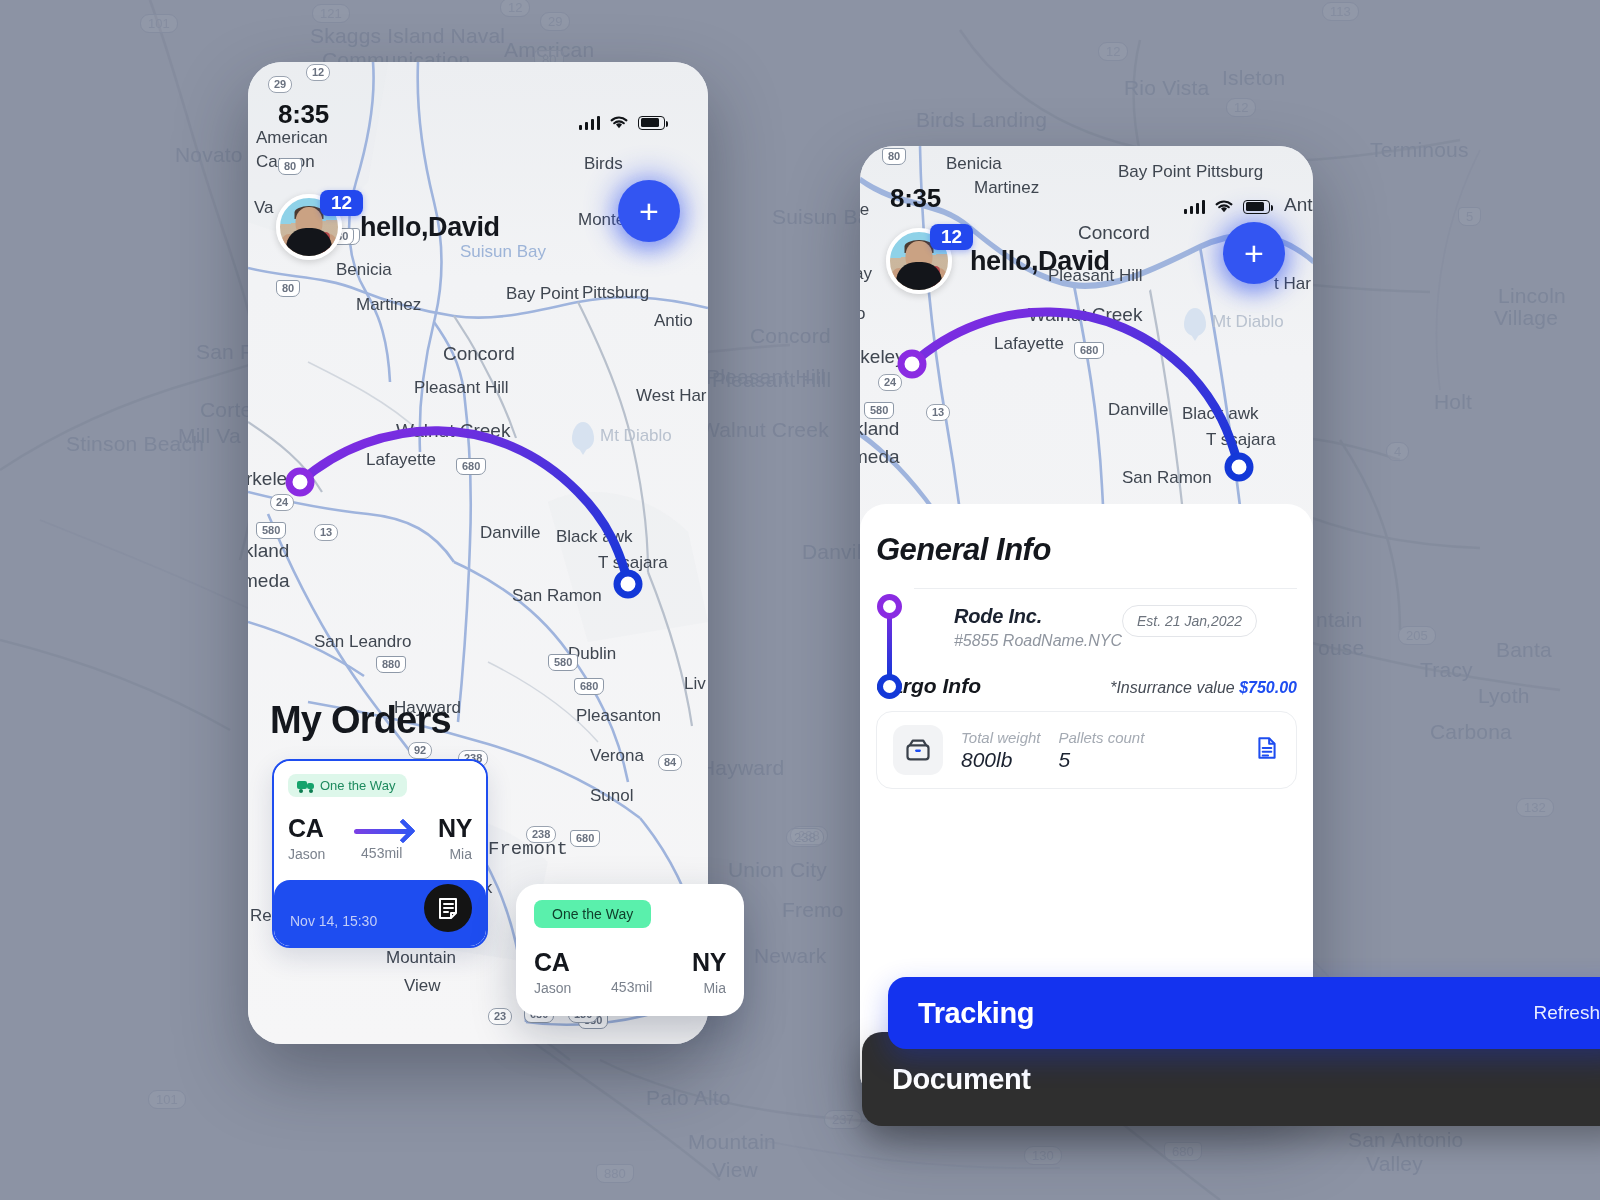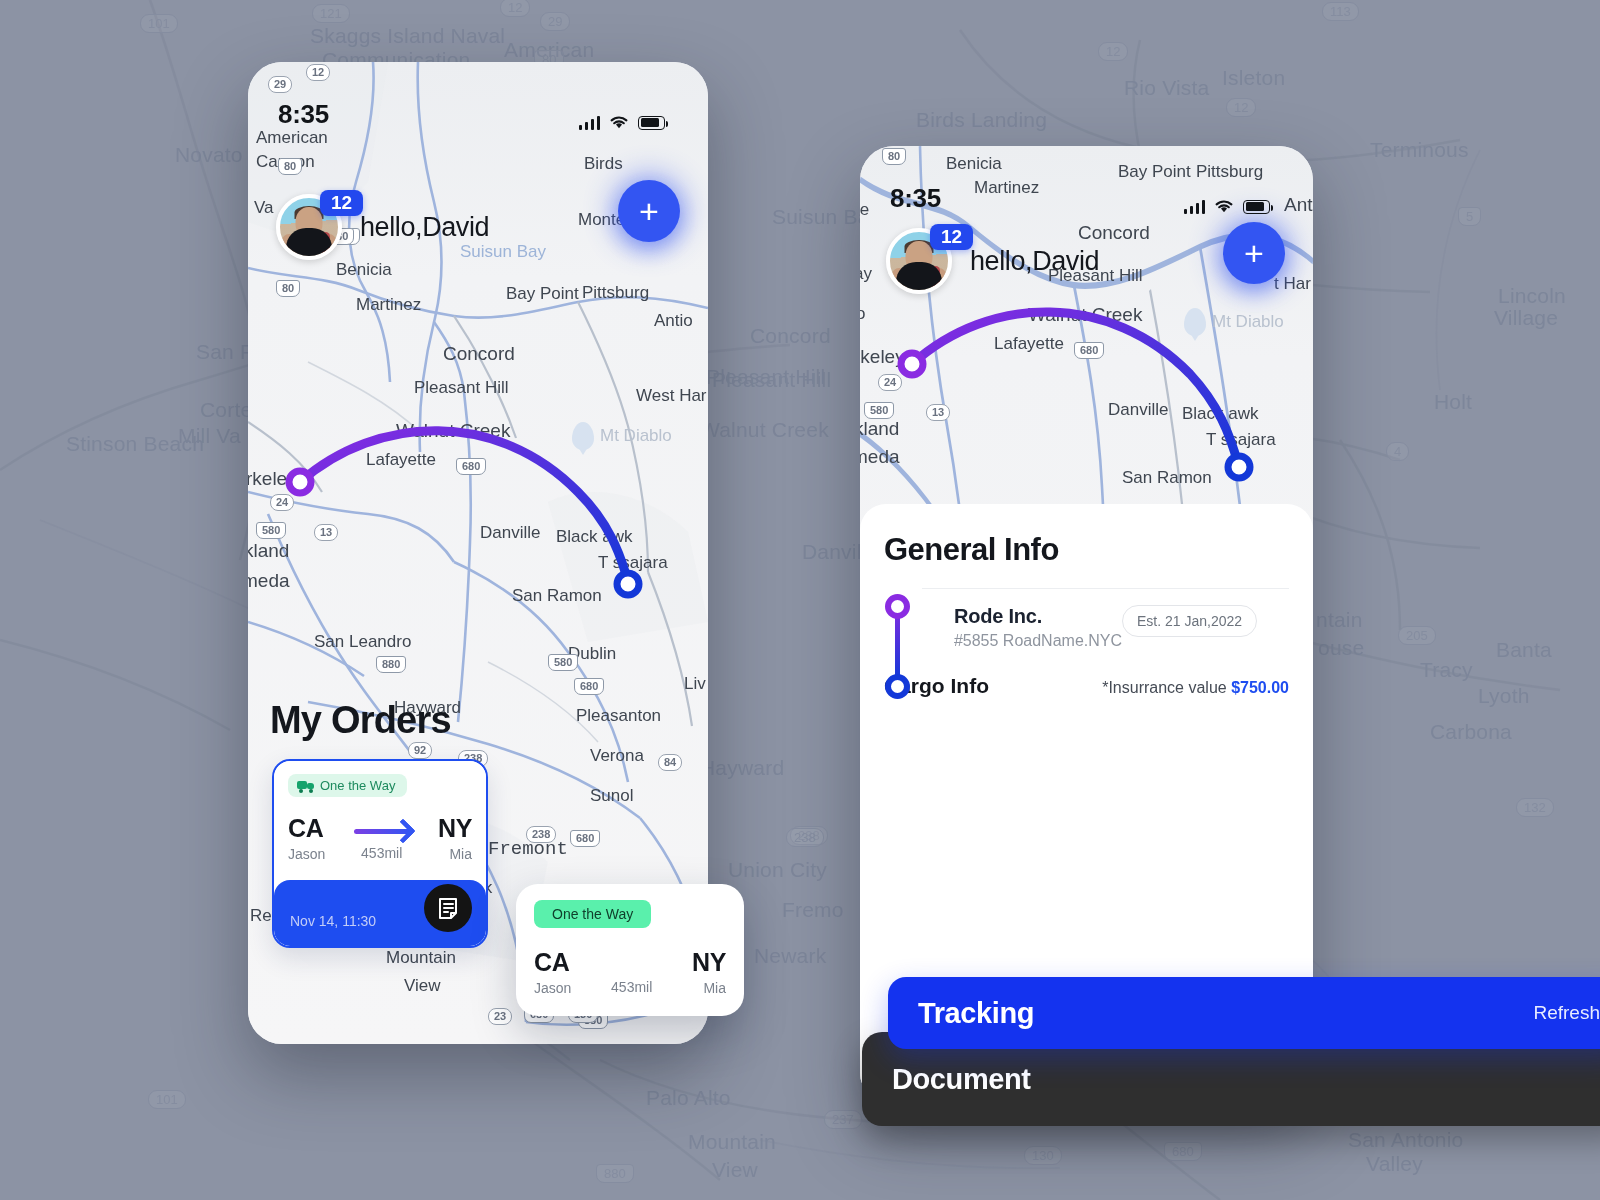--- a/index.html
+++ b/index.html
@@ -146,21 +146,21 @@
   .av-sh-l,.av-sh-r{position:absolute;bottom:-2px;width:14px;height:24px;background:#c79c7e;border-radius:8px 8px 0 0;}
   .av-sh-l{left:2px}.av-sh-r{right:2px}
   .av-red{position:absolute;right:8px;bottom:2px;width:9px;height:22px;background:#b4484a;border-radius:5px;}
   .badge {
     position:absolute; left:44px; top:-4px;
     background:#2348ee; color:#fff;
     font-size:19px; font-weight:700;
     border-radius:8px; padding:2px 11px;
     box-shadow:0 2px 6px rgba(35,72,238,.35);
   }
-  .greet-text { font-size:27px; font-weight:400; color:#14171d; letter-spacing:-.4px; }
+  .greet-text { font-size:27px; font-weight:700; color:#14171d; letter-spacing:-.4px; }
 
   
   .fab {
     position:absolute; z-index:11;
     width:62px;height:62px;border-radius:50%;
     background:#3355f2;
     display:flex;align-items:center;justify-content:center;
     color:#fff;font-size:34px;font-weight:300;line-height:1;
     box-shadow:0 0 28px 6px rgba(51,85,242,.45), 0 8px 20px rgba(51,85,242,.35);
   }
@@ -228,21 +228,22 @@
     position:absolute; left:516px; top:884px; width:228px;
     background:#fff; border-radius:22px; padding:16px 18px 20px;
     z-index:20;
     box-shadow:0 18px 44px rgba(20,30,60,.25);
   }
 
   
   .sheet {
     position:absolute; left:0; right:0; bottom:0; top:358px;
     background:#fff; border-radius:26px 26px 0 0; z-index:10;
-    padding:28px 24px 0;
+    padding:28px 16px 0;
+    font-style:italic;
   }
   .sheet-h1 { font-size:31px; font-weight:700; color:#14171d; letter-spacing:-.5px;}
   .gi-box {
     margin-top:22px; background:#f2f3f5; border-radius:13px;
     padding:14px 18px 15px;
     display:flex; justify-content:space-between; align-items:flex-start;
   }
   .gi-id { font-size:24px; font-weight:600; color:#2c3440; letter-spacing:-.3px;}
   .gi-created { font-size:14px; color:#9aa0aa; margin-top:5px;}
   .gi-created b { color:#1b2230; font-weight:700; margin-left:4px;}
@@ -563,21 +564,21 @@
               </div>
             <div class="oc-sub">453mil</div>
           </div>
           <div class="oc-col r">
             <div class="oc-code">NY</div>
             <div class="oc-sub">Mia</div>
           </div>
         </div>
       </div>
       <div class="oc-bot">
-        <div class="oc-time">Nov 14, 11:30</div>
+        <div class="oc-time">Nov 14, 15:30</div>
         <div class="doc-fab">
           <svg width="24" height="24" viewBox="0 0 24 24">
             <path d="M4 3 h16 v14 l-5 5 H4 Z" fill="none" stroke="#fff" stroke-width="2" stroke-linejoin="round"></path>
             <path d="M15 22 v-5 h5" fill="none" stroke="#fff" stroke-width="2" stroke-linejoin="round"></path>
             <path d="M8 8 h9 M8 12 h9 M8 16 h4" stroke="#fff" stroke-width="2" stroke-linecap="round"></path>
           </svg>
         </div>
       </div>
     </div>
   </div>
@@ -700,20 +701,44 @@
       </div>
 
       <div class="cargo-head">
         <div class="cargo-t">Cargo Info</div>
         <div class="cargo-ins">
           <span>*Insurrance value</span>
           <b>$750.00</b>
         </div>
       </div>
 
+      <div class="cargo-box">
+        <span class="cargo-ic">
+          <svg width="28" height="28" viewBox="0 0 24 24">
+            <rect x="3" y="8" width="18" height="12" rx="2.5" fill="none" stroke="#3a414b" stroke-width="1.9"></rect>
+            <path d="M5 8 L7.5 4 h9 L19 8" fill="none" stroke="#3a414b" stroke-width="1.9" stroke-linejoin="round"></path>
+            <rect x="9.5" y="11.5" width="5" height="2.2" rx="1" fill="#1e4df0"></rect>
+          </svg>
+        </span>
+        <div>
+          <div class="cg-lab">Total weight</div>
+          <div class="cg-val">800lb</div>
+        </div>
+        <div>
+          <div class="cg-lab">Pallets count</div>
+          <div class="cg-val">5</div>
+        </div>
+        <span class="cargo-doc">
+          <svg width="26" height="26" viewBox="0 0 24 24">
+            <path d="M5 3 h9 l5 5 v13 H5 Z" fill="none" stroke="#1e4df0" stroke-width="1.9" stroke-linejoin="round"></path>
+            <path d="M14 3 v5 h5" fill="none" stroke="#1e4df0" stroke-width="1.9" stroke-linejoin="round"></path>
+            <path d="M8 12 h8 M8 15.5 h8 M8 19 h5" stroke="#1e4df0" stroke-width="1.8" stroke-linecap="round"></path>
+          </svg>
+        </span>
+      </div>
     </div>
   </div>
 
   <div class="float-card">
     <span class="chip bright">One the Way</span>
     <div class="oc-route" style="margin-top:20px;">
       <div class="oc-col l">
         <div class="oc-code">CA</div>
         <div class="oc-sub">Jason</div>
       </div>

